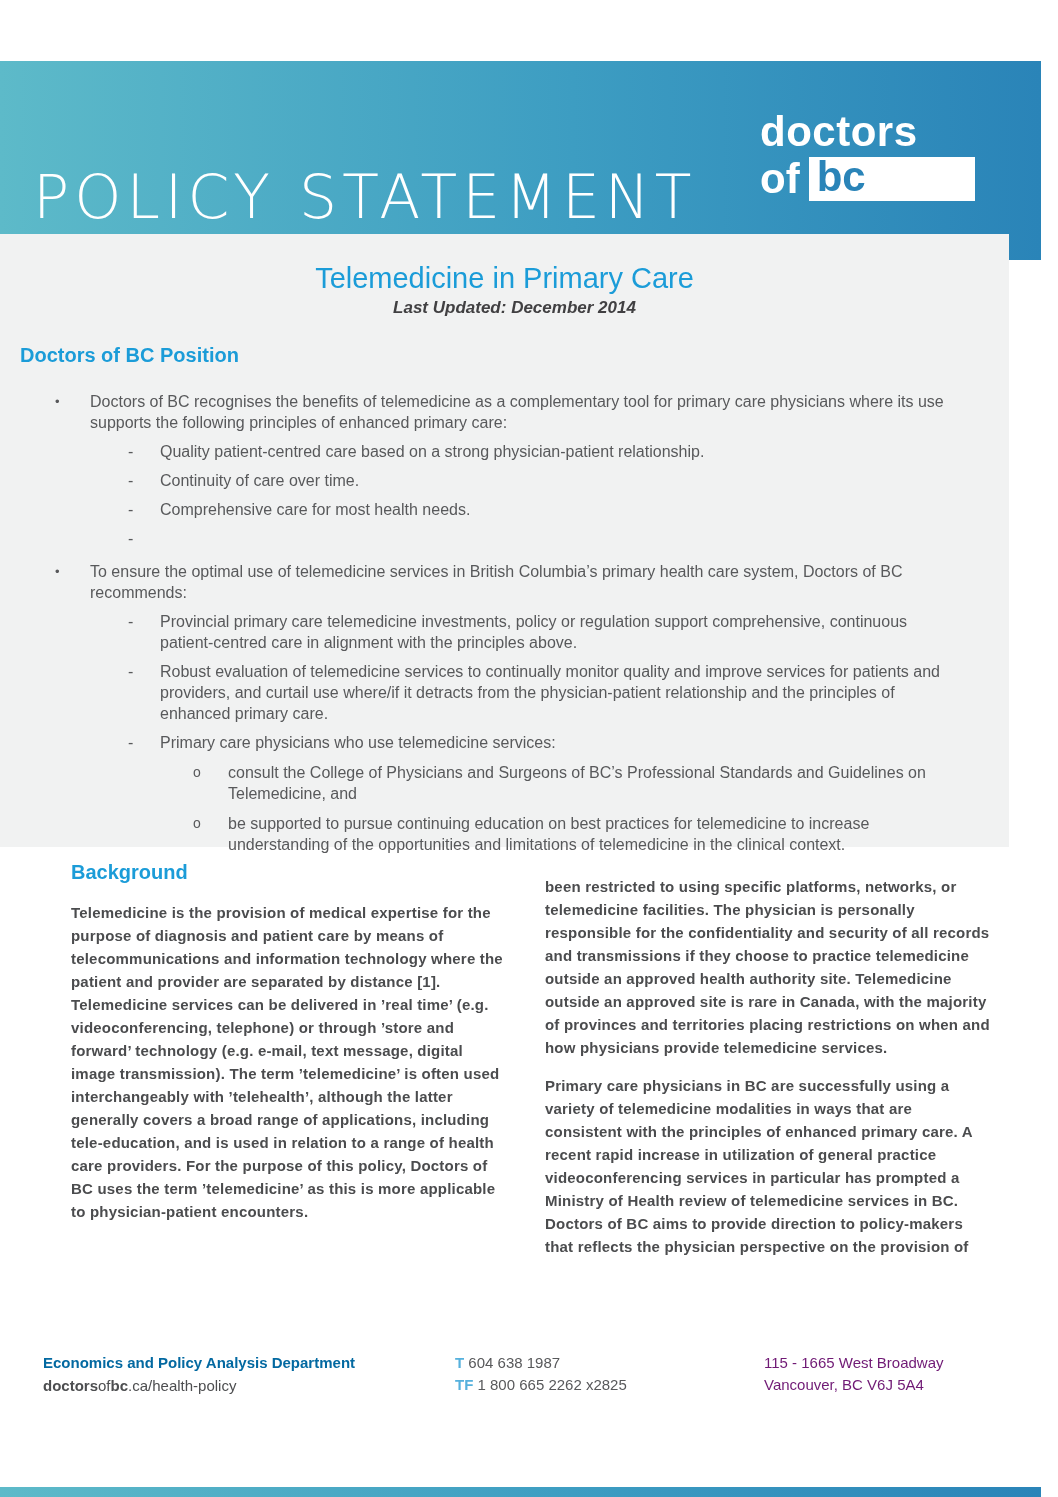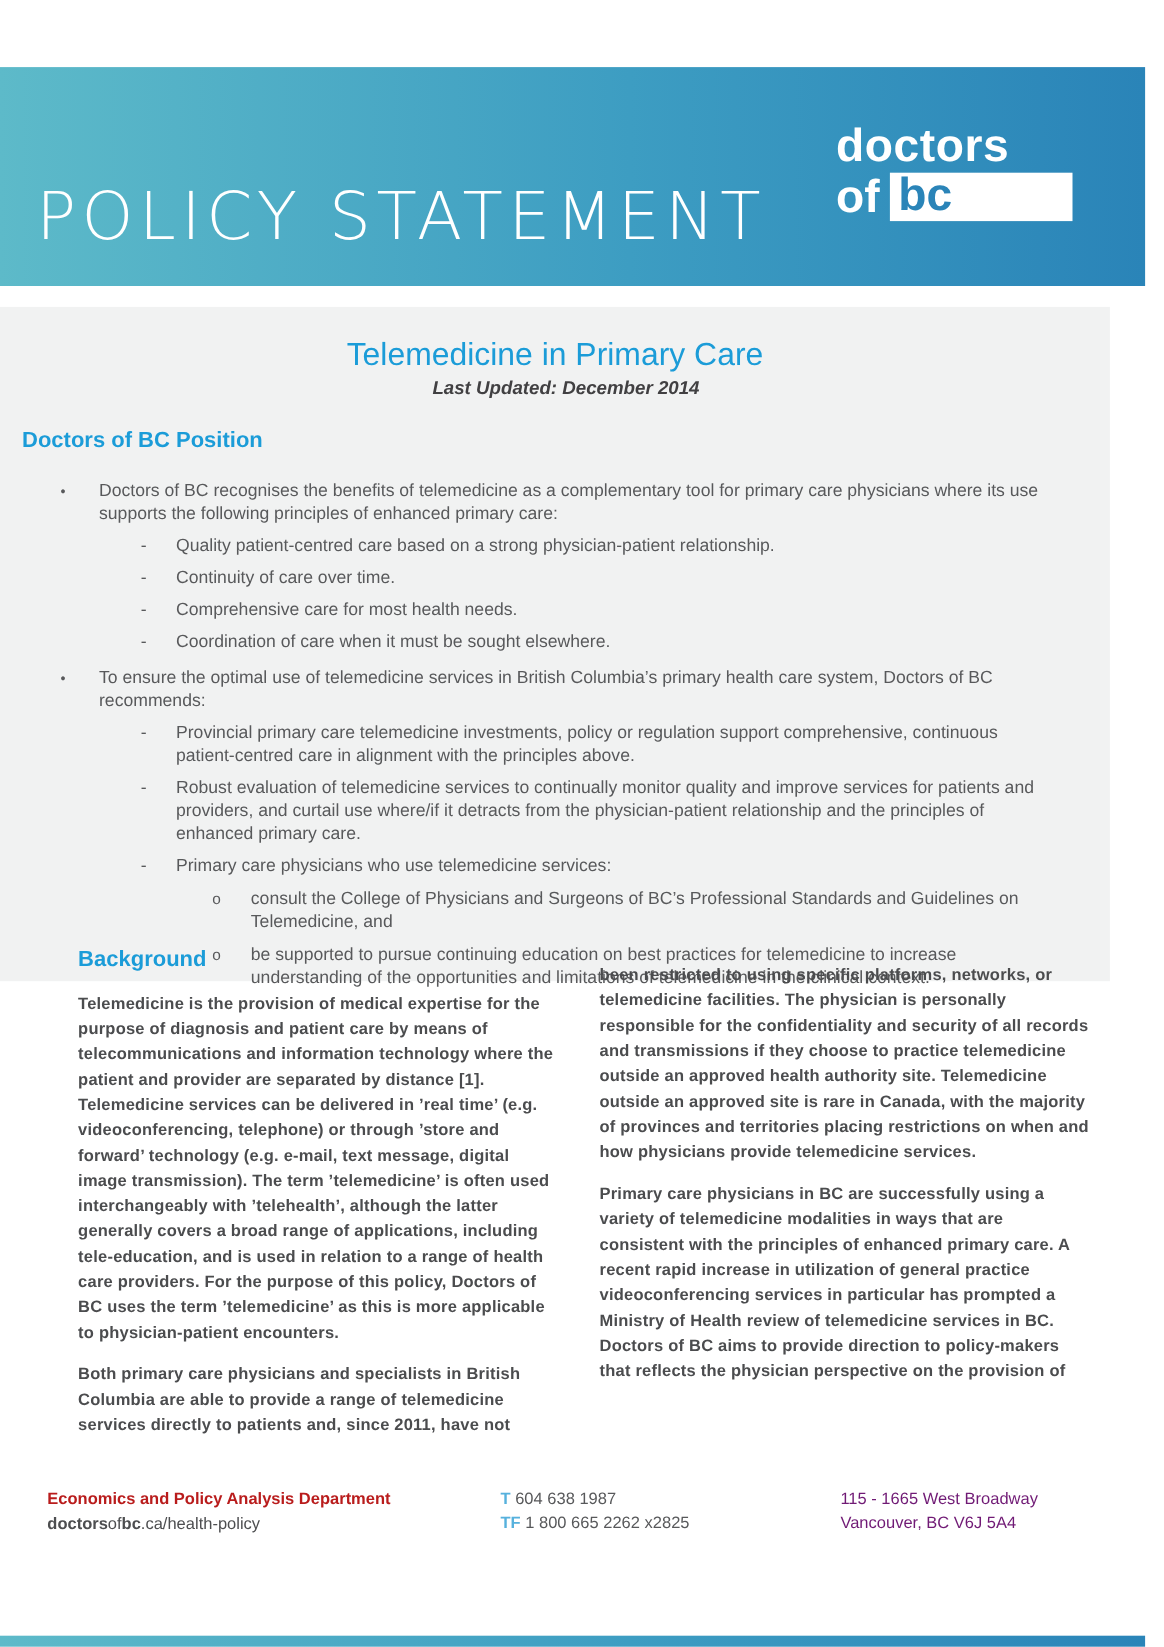--- a/index.html
+++ b/index.html
@@ -18,21 +18,21 @@
     font-weight:200;font-size:60px;letter-spacing:5px;color:#ffffff;white-space:nowrap;
   }
   .logo{position:absolute;left:760px;top:50px;line-height:1;}
   .logo-doctors{font-size:42px;font-weight:bold;color:#ffffff;letter-spacing:0.5px;}
   .logo-row{display:flex;align-items:center;margin-top:4px;}
   .logo-of{font-size:42px;font-weight:bold;color:#ffffff;margin-right:9px;}
   .logo-box{background:#ffffff;width:166px;height:44px;display:flex;align-items:center;padding-left:8px;box-sizing:border-box;}
   .logo-bc{font-size:42px;font-weight:bold;color:#2a84b8;position:relative;top:-2px;}
   
   .gray-section{
-    position:absolute;left:0;top:234px;width:1009px;height:613px;background:#f1f2f2;margin-top:45px;
+    position:absolute;left:0;top:234px;width:1009px;height:613px;background:#f1f2f2;
   }
   .doc-title{margin:28px 0 0 0;text-align:center;font-size:29px;line-height:33px;color:#1b9cd8;font-weight:normal;}
   .doc-subtitle{margin-top:3px;text-align:center;font-size:17px;line-height:20px;font-weight:bold;font-style:italic;color:#414042;padding-left:20px;}
   .pos-heading{margin:26px 0 0 20px;font-size:20px;line-height:23px;font-weight:bold;color:#1b9cd8;}
   .bullets{margin-top:24px;padding-right:58px;font-size:16px;line-height:21px;color:#58595b;}
   .li{display:flex;}
   .li .mk{flex:0 0 auto;}
   .li .tx{flex:1 1 auto;}
   .li1{padding-left:55px;margin-top:12px;}
   .li1 .mk{width:35px;font-size:13px;}
@@ -47,21 +47,21 @@
   .col-left{width:435px;}
   .col-left .bg-para:first-child{margin-top:17px;}
   .col-right{width:445px;margin-left:39px;padding-top:20px;margin-top:-44px;}
   .bg-para{font-size:15px;line-height:23px;font-weight:bold;color:#4b4c4e;letter-spacing:0.2px;}
   .bg-para + .bg-para{margin-top:11px;}
   
   .footer{position:absolute;left:0;top:1352px;width:1041px;display:flex;font-size:15px;line-height:22px;}
   .f-left{margin-left:43px;width:370px;}
   .f-mid{width:280px;margin-left:42px;}
   .f-right{width:260px;color:#701a75;margin-left:29px;}
-  .f-dept{color:#b91c1c;font-weight:bold;}
+  .f-dept{color:#0369a1;font-weight:bold;}
   .f-site{color:#4d4e50;margin-top:1px;}
   .f-site .b{font-weight:bold;}
   .f-line{color:#58595b;}
   .f-label{color:#56b1dd;font-weight:bold;}
   
   .bottom-bar{
     position:absolute;left:0;bottom:0;width:1041px;height:10px;
     background:linear-gradient(90deg,#5dbac9 0%,#3d9dc2 55%,#2a84b8 100%);
   }
 </style>
@@ -98,21 +98,20 @@
     <div class="li li2">
       <span class="mk">-</span>
       <span class="tx">Continuity of care over time.</span>
     </div>
     <div class="li li2">
       <span class="mk">-</span>
       <span class="tx">Comprehensive care for most health needs.</span>
     </div>
     <div class="li li2">
       <span class="mk">-</span>
-      <span class="tx">Coordination of care when it must be sought elsewhere.</span>
     </div>
 
     <div class="li li1">
       <span class="mk">•</span>
       <span class="tx">To ensure the optimal use of telemedicine services in British Columbia’s primary health care system, Doctors of BC recommends:</span>
     </div>
     <div class="li li2">
       <span class="mk">-</span>
       <span class="tx">Provincial primary care telemedicine investments, policy or regulation support comprehensive, continuous patient-centred care in alignment with the principles above.</span>
     </div>
@@ -133,21 +132,20 @@
       <span class="tx">be supported to pursue continuing education on best practices for telemedicine to increase understanding of the opportunities and limitations of telemedicine in the clinical context.</span>
     </div>
   </div>
 </div>
 
 <div class="white-section">
   <div class="bg-heading">Background</div>
   <div class="columns">
     <div class="col-left">
       <p class="bg-para">Telemedicine is the provision of medical expertise for the purpose of diagnosis and patient care by means of telecommunications and information technology where the patient and provider are separated by distance [1]. Telemedicine services can be delivered in ’real time’ (e.g. videoconferencing, telephone) or through ’store and forward’ technology (e.g. e-mail, text message, digital image transmission). The term ’telemedicine’ is often used interchangeably with ’telehealth’, although the latter generally covers a broad range of applications, including tele-education, and is used in relation to a range of health care providers. For the purpose of this policy, Doctors of BC uses the term ’telemedicine’ as this is more applicable to physician-patient encounters.</p>
-      <p class="bg-para">Both primary care physicians and specialists in British Columbia are able to provide a range of telemedicine services directly to patients and, since 2011, have not</p>
     </div>
     <div class="col-right">
       <p class="bg-para">been restricted to using specific platforms, networks, or telemedicine facilities. The physician is personally responsible for the confidentiality and security of all records and transmissions if they choose to practice telemedicine outside an approved health authority site. Telemedicine outside an approved site is rare in Canada, with the majority of provinces and territories placing restrictions on when and how physicians provide telemedicine services.</p>
       <p class="bg-para">Primary care physicians in BC are successfully using a variety of telemedicine modalities in ways that are consistent with the principles of enhanced primary care. A recent rapid increase in utilization of general practice videoconferencing services in particular has prompted a Ministry of Health review of telemedicine services in BC. Doctors of BC aims to provide direction to policy-makers that reflects the physician perspective on the provision of</p>
     </div>
   </div>
 </div>
 
 <div class="footer">
   <div class="f-left">

